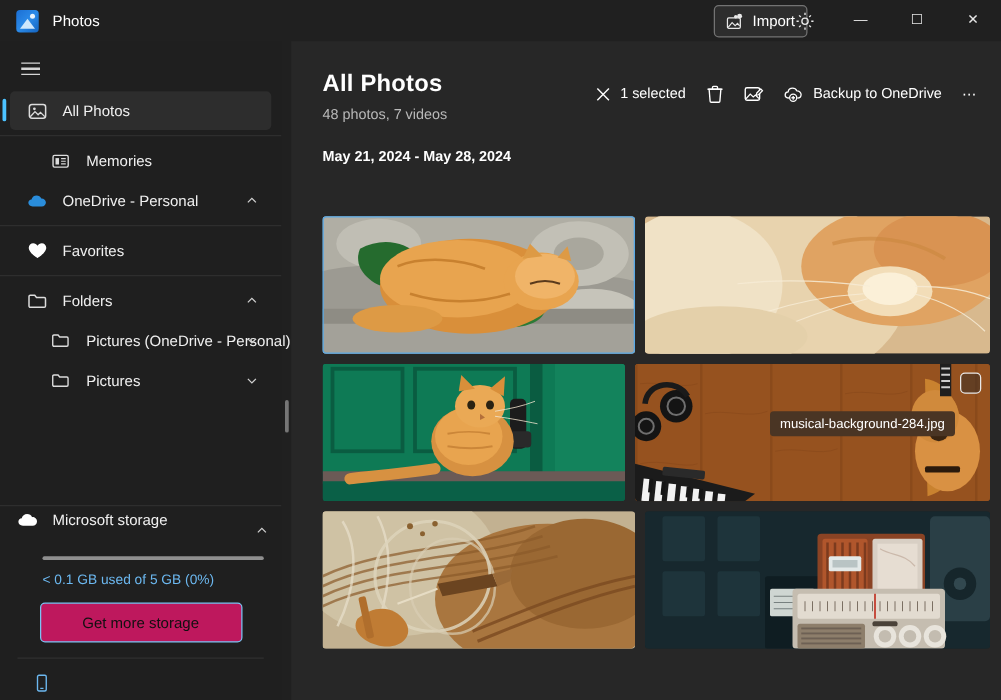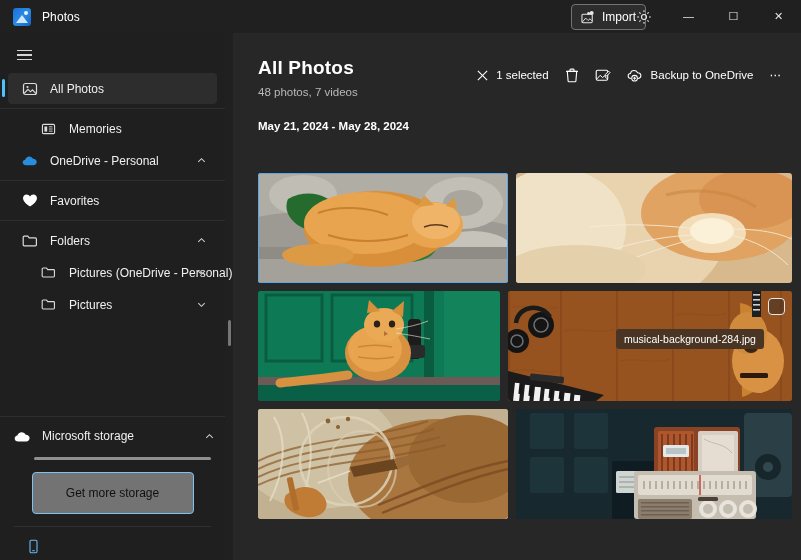--- a/index.html
+++ b/index.html
@@ -79,28 +79,28 @@
   .nav-label { font-size: 12px; color: #f0f0f0; margin-left: 10px; white-space: nowrap; }
   .nav-chev { position: absolute; right: 10px; top: 10px; }
   .nav-item.sub { padding-left: 33px; }
   .nav-item.sub .nav-label { font-size: 12px; }
   .divider { height: 1px; background: #2e2e2e; margin: 4px 0 4px 0; }
   .sb-scroll { position: absolute; left: 228px; top: 287px; width: 3px; height: 26px;
     background: #767676; border-radius: 2px; }
 
   
   .storage { position: absolute; left: 0; bottom: 0; width: 225px; padding-bottom: 6px; }
-  .storage-head { position: relative; height: 30px; display: flex; align-items: center; padding-left: 14px; }
+  .storage-head { position: relative; height: 30px; display: flex; align-items: flex-start; padding-left: 14px; }
   .storage-head .nav-label { margin-left: 10px; }
   .bar-track { margin: 6px 14px 0 34px; height: 3px; background: #8f8f8f; border-radius: 2px; }
   .bar-fill { height: 3px; background: #4cc2ff; border-radius: 2px; }
   .storage-text { font-size: 11px; color: #6cb8f0; margin: 10px 0 0 34px; }
   .get-more {
-    display: block; margin: 12px auto 0; width: 162px; height: 42px;
-    background: #737373; color: #101010; font-size: 12px;
+    display: block; margin: 12px auto 0; width: 162px; height: 32px;
+    background: #be185d; color: #101010; font-size: 12px;
     border: 1px solid #7cc3f3; border-radius: 4px;
     display: flex; align-items: center; justify-content: center;
   }
   .storage-div { height: 1px; background: #313131; margin: 12px 14px 0; }
   .phone-link { display: flex; align-items: center; margin: 12px 0 0 28px; gap: 9px; }
   .phone-link span { font-size: 12px; color: #6cb8f0; }
 
   
   .main { position: absolute; left: 233px; top: 33px; width: 568px; height: 527px; background: #272727; }
   .page-title { font-size: 19px; font-weight: bold; color: #ffffff; margin: 24px 0 0 25px; letter-spacing: .2px; }
@@ -293,20 +293,21 @@
       <span class="nav-label">Microsoft storage</span>
       <span class="nav-chev">
         <svg width="11" height="11" viewBox="0 0 12 12">
           <path d="M2.5 7.5 L6 4 L9.5 7.5" fill="none" stroke="#d0d0d0" stroke-width="1.1"></path>
         </svg>
       </span>
     </div>
     <div class="bar-track">
       <div class="bar-fill" style="width:0%"></div>
     </div>
+    <div class="storage-text">&lt; 0.1 GB used of 5 GB (0%)</div>
     <div class="get-more">Get more storage</div>
     <div class="storage-div"></div>
     <div class="phone-link">
       <span>
         <svg width="11" height="15" viewBox="0 0 11 15">
           <rect x="2" y="1.2" width="7" height="12.6" rx="1.2" fill="none" stroke="#6cb8f0" stroke-width="1.1"></rect>
           <line x1="4.2" y1="11.7" x2="6.8" y2="11.7" stroke="#6cb8f0" stroke-width="1"></line>
         </svg>
       </span>
     </div>

